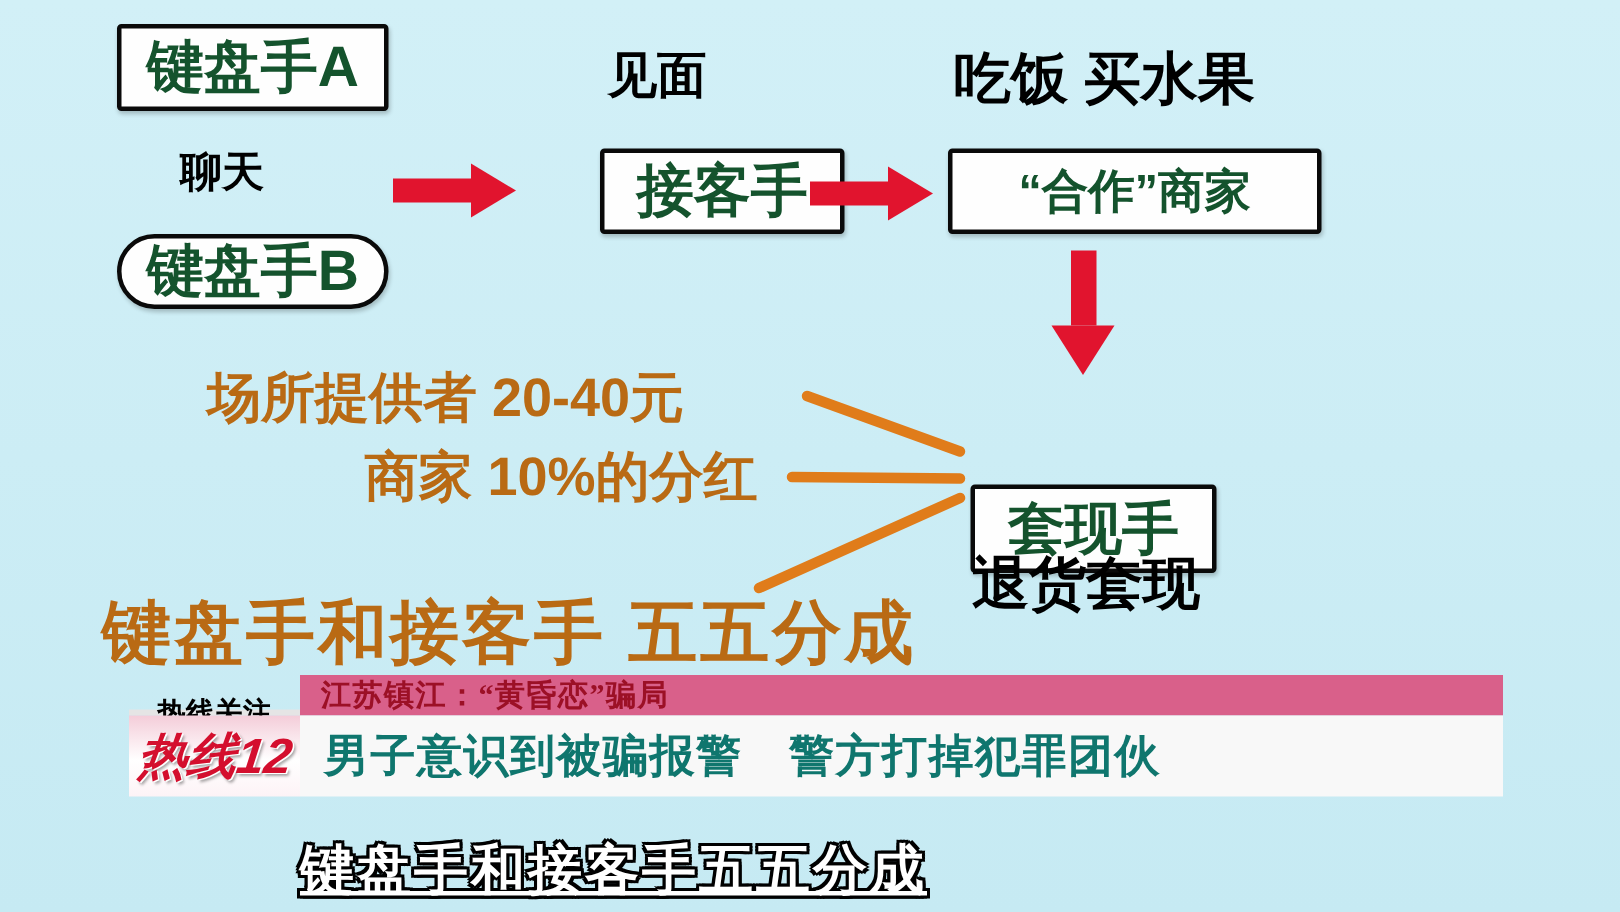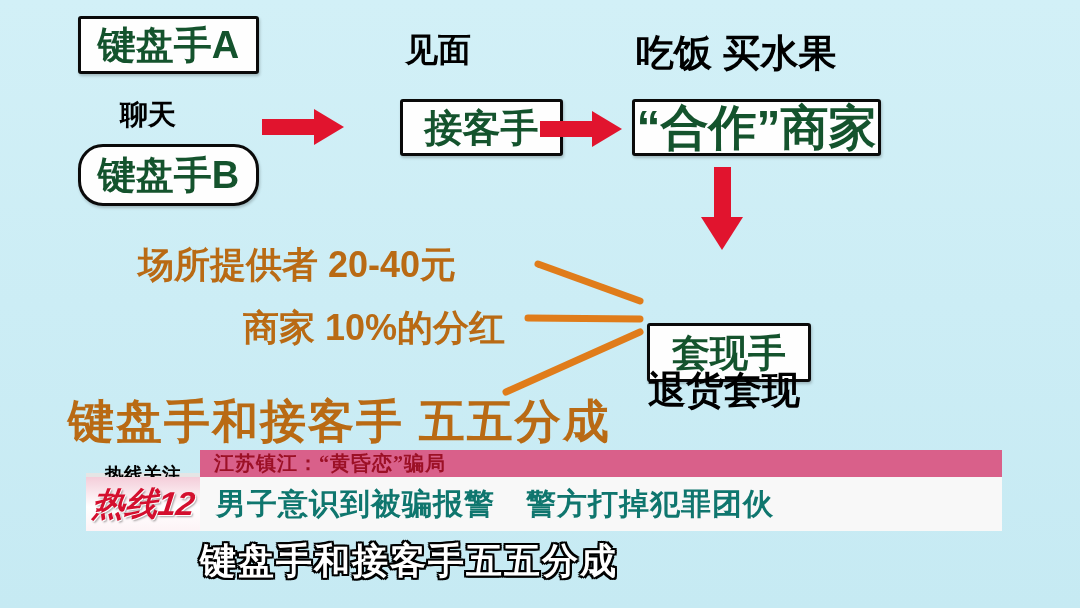--- a/index.html
+++ b/index.html
@@ -15,35 +15,35 @@
   
   .node {
     position:absolute; background:#fefefe; border:3px solid #0a0a0a; border-radius:3px;
     display:flex; align-items:center; justify-content:center;
     font-weight:bold; color:#14532d; font-size:38px; line-height:1;
     box-shadow:1px 2px 3px rgba(0,0,0,.22);
     white-space:nowrap;
     text-align:center;
   }
   #node-a    { left:78px;  top:16px;  width:181px; height:58px; }
-  #node-b    { left:78px;  top:144px; width:181px; height:62px;border-radius:25px; }
+  #node-b    { left:78px;  top:156px; width:181px; height:50px;border-radius:25px; }
   #node-rec  { left:368px; top:99px;  width:163px; height:57px;margin-left:32px; }
-  #node-mer  { left:632px; top:99px;  width:249px; height:57px; font-size:48px; }
+  #node-mer  { left:632px; top:99px;  width:249px; height:57px; font-size:31px; }
   #node-cash { left:647px; top:291px; width:164px; height:59px;margin-top:32px; }
 
   
   .label { position:absolute; font-weight:bold; color:#000; white-space:nowrap; line-height:1.1; }
   #label-chat   { left:120px; top:100px; font-size:28px; }
   #label-meet   { left:405px; top:32px;  font-size:33px; }
   #label-eat    { left:636px; top:33px;  font-size:38px; }
   #label-refund { left:648px; top:370px; font-size:38px; }
 
   .orange { color:var(--text-orange,#b96a14); }
   #label-venue { left:138px; top:245px; font-size:36px; }
-  #label-share { left:243px; top:308px; font-size:36px; }
+  #label-share { left:243px; top:298px; font-size:36px; }
   #label-split { left:68px;  top:396px; font-size:46px; letter-spacing:2px; }
 
   
   .arrow-right { position:absolute; display:flex; align-items:center; }
   .arrow-right .shaft { width:52px; height:16px; background:var(--arrow-red,#e1142e); }
   .arrow-right .head  { width:0; height:0; border-top:18px solid transparent; border-bottom:18px solid transparent; border-left:30px solid var(--arrow-red,#e1142e); }
   #arrow1 { left:262px; top:109px; }
   #arrow2 { left:540px; top:111px; }
 
   .arrow-down { position:absolute; display:flex; flex-direction:column; align-items:center; }
@@ -76,25 +76,26 @@
     color:var(--logo-red,#d40f2e); font-weight:bold; font-style:italic; font-size:33px;
     transform:skewX(-7deg); white-space:nowrap;
     text-shadow:1px 1px 0 #fff, 2px 2px 2px rgba(0,0,0,.35);
   }
   .headline-cell {
     flex:1; background:#f8f8f8; color:#0f766e; font-weight:bold; font-size:30px;
     display:flex; align-items:center; padding-left:16px; white-space:nowrap; letter-spacing:1px;
   }
 
   .subtitle {
-    position:absolute; left:200px; top:537px; font-size:36px; font-weight:bold;
+    position:absolute; left:200px; top:556px; font-size:36px; font-weight:bold;
     color:#ffffff; white-space:nowrap; letter-spacing:2px;
     text-shadow:
       -2px -2px 0 #000, 2px -2px 0 #000, -2px 2px 0 #000, 2px 2px 0 #000,
       0 -2px 0 #000, 0 2px 0 #000, -2px 0 0 #000, 2px 0 0 #000;
+    text-decoration: underline;
   }
 </style>
 </head>
 <body>
 
 <div class="stage">
 
   <div class="node" id="node-a">键盘手A</div>
   <div class="label" id="label-chat">聊天</div>
   <div class="node" id="node-b">键盘手B</div>

